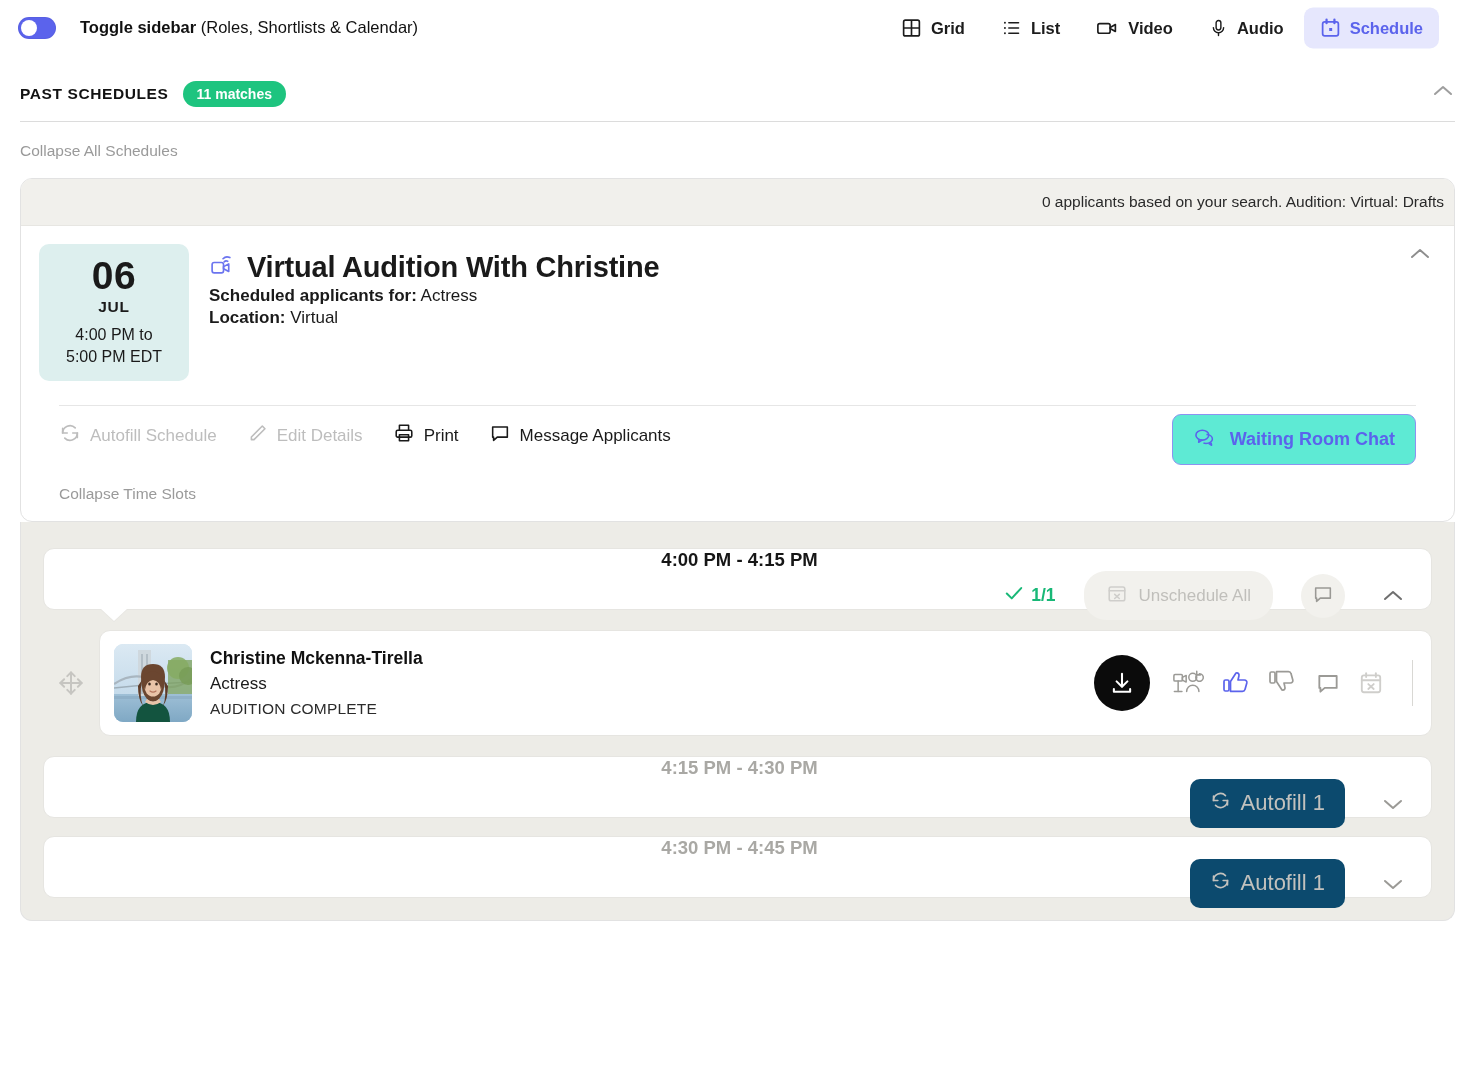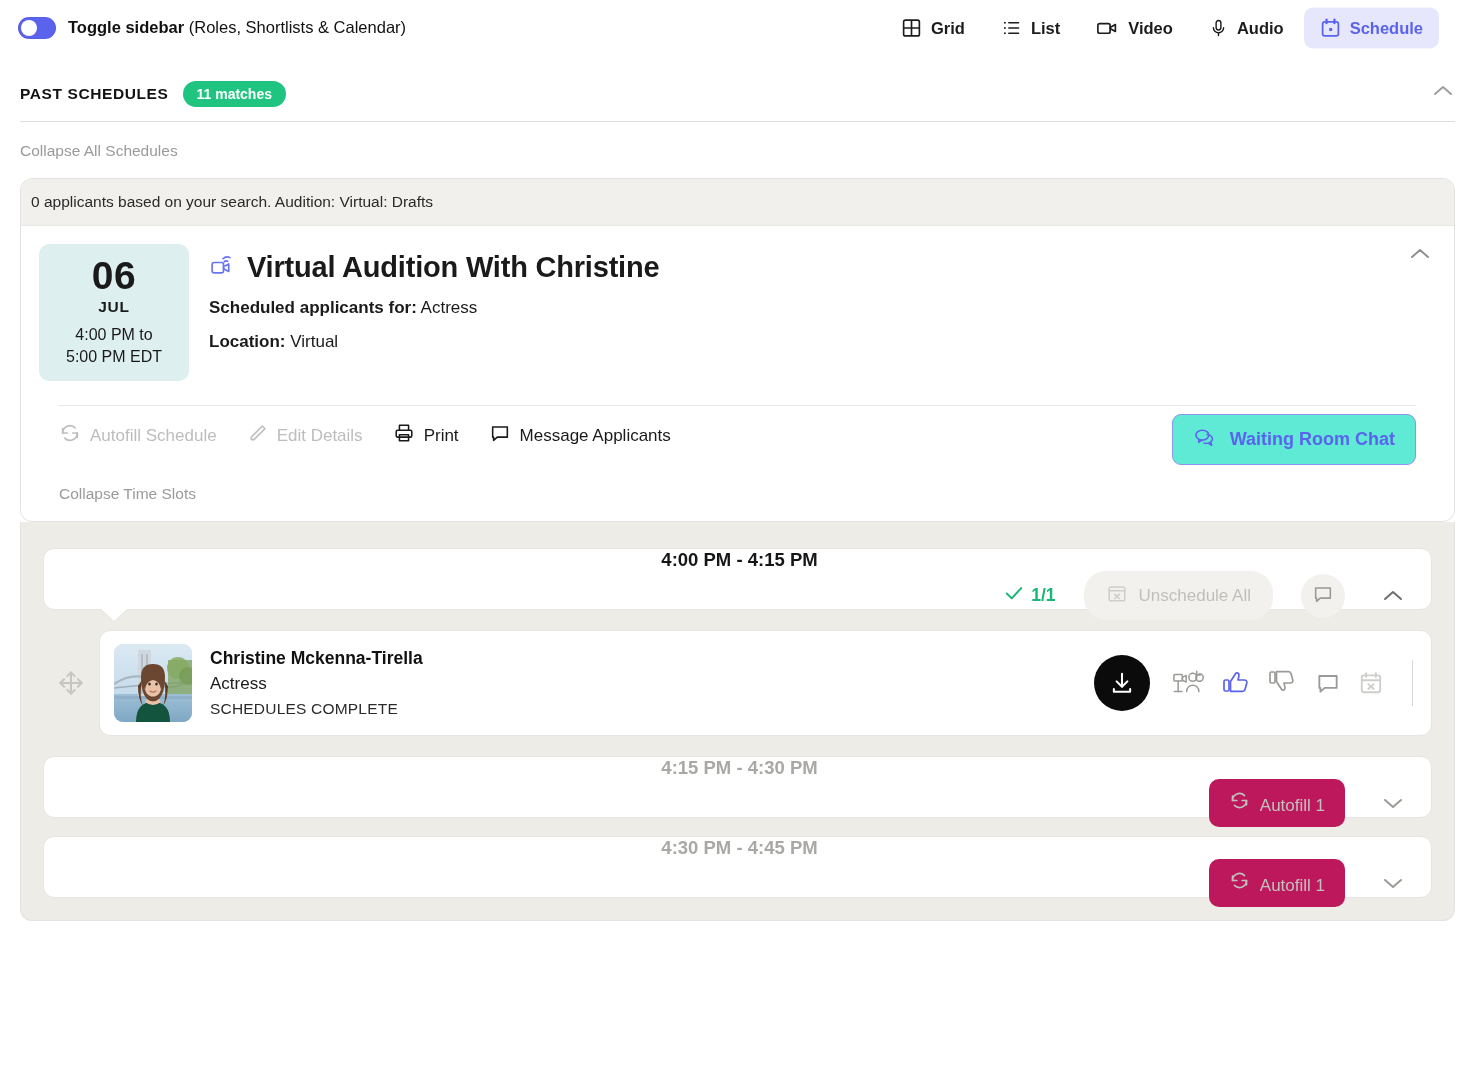--- a/index.html
+++ b/index.html
@@ -12,21 +12,21 @@
   }
 
   
   .topbar {
     height: 55px;
     display: flex;
     align-items: center;
     padding: 0 18px 0 18px;
     position: relative;
   }
-  .toggle-wrap { display: flex; align-items: center; gap: 12px; }
+  .toggle-wrap { display: flex; align-items: center; gap: 24px; }
   .toggle-switch {
     width: 38px; height: 22px; border-radius: 11px;
     background: #5b63ec; position: relative; flex: none;
     box-shadow: inset 0 0 0 1px rgba(0,0,0,.04);
   }
   .toggle-switch::after {
     content: ""; position: absolute; left: 3px; top: 3px;
     width: 16px; height: 16px; border-radius: 50%; background: #fff;
   }
   .toggle-label { font-size: 16.5px; color: #111; }
@@ -74,21 +74,21 @@
   
   .schedule-card {
     margin: 18px 20px 0 20px;
     border: 1px solid #e2e2e2;
     border-radius: 12px;
     overflow: hidden;
     background: #fff;
   }
   .search-banner {
     background: #f1f0ec;
-    text-align: left;
+    text-align: right;
     font-size: 15.5px;
     color: #2a2a2a;
     padding: 14px 10px;
     border-bottom: 1px solid #e7e6e2;
   }
 
   .card-body { padding: 18px 18px 0 18px; position: relative; }
   .card-head { display: flex; gap: 20px; }
 
   .date-box {
@@ -100,21 +100,21 @@
   }
   .date-day { font-size: 39px; font-weight: 700; line-height: 1.05; letter-spacing: .5px; }
   .date-mon { font-size: 15.5px; font-weight: 700; letter-spacing: .8px; margin-top: 1px; }
   .date-time { font-size: 16px; margin-top: 8px; line-height: 1.35; color: #1a1a1a; }
 
   .head-info { padding-top: 6px; }
   .head-title {
     display: flex; align-items: center; gap: 11px;
     font-size: 29px; font-weight: 700; letter-spacing: -.2px;
   }
-  .meta-line { font-size: 17px; margin-top: 14px; color: #1a1a1a; }
+  .meta-line { font-size: 17px; margin-top: 2px; color: #1a1a1a; }
   .meta-line:first-of-type { margin-top: 18px; }
   .meta-line b { font-weight: 700; }
 
   .card-collapse {
     position: absolute; right: 22px; top: 20px; cursor: pointer;
   }
 
   .actions-row {
     margin: 24px 20px 0 20px;
     border-top: 1px solid #e6e6e6;
@@ -235,24 +235,24 @@
   }
   .dl-circle {
     width: 56px; height: 56px; border-radius: 50%;
     background: #0b0b0b; display: flex; align-items: center; justify-content: center;
     cursor: pointer; margin-right: 6px;
   }
   .icon-act { cursor: pointer; display: flex; }
   .vsep { width: 1px; height: 46px; background: #d9d8d4; margin-left: 12px; }
 
   .autofill-pill {
-    display: flex; align-items: flex-end; gap: 10px;
-    background: #be185d; color: #c2c1bd;
+    display: flex; align-items: flex-start; gap: 10px;
+    background: #0c4a6e; color: #c2c1bd;
     border-radius: 10px; padding: 11px 20px;
-    font-size: 17px; cursor: default;
+    font-size: 22px; cursor: default;
   }
 </style>
 </head>
 <body>
 
 <div class="topbar">
   <div class="toggle-wrap">
     <div class="toggle-switch"></div>
     <div class="toggle-label">
       <b>Toggle sidebar</b><span> (Roles, Shortlists &amp; Calendar)</span>
@@ -514,21 +514,21 @@
             <path d="M50 36 q3 16 -1 26 q5 -7 5 -20z" fill="#5d3b28"></path>
             <ellipse cx="35.5" cy="40" rx="1.3" ry="1.5" fill="#3b2a20"></ellipse>
             <ellipse cx="42.5" cy="40" rx="1.3" ry="1.5" fill="#3b2a20"></ellipse>
             <path d="M36 47 q3 2.2 6 0" stroke="#b3735c" stroke-width="1.2" fill="none" stroke-linecap="round"></path>
             <path d="M33 55 q6 5 12 0 l2 3 q-8 6 -16 0z" fill="#e8c3a8"></path>
           </svg>
         </div>
         <div class="applicant-text">
           <div class="applicant-name">Christine Mckenna-Tirella</div>
           <div class="applicant-role">Actress</div>
-          <div class="applicant-status">SCHEDULES COMPLETE</div>
+          <div class="applicant-status">AUDITION COMPLETE</div>
         </div>
 
         <div class="applicant-actions">
           <div class="dl-circle">
             <svg width="26" height="26" viewBox="0 0 24 24" fill="none" stroke="#fff" stroke-width="1.9" stroke-linecap="round" stroke-linejoin="round">
               <line x1="12" y1="3.5" x2="12" y2="15"></line>
                 <polyline points="7,10.5 12,15.5 17,10.5"></polyline>
                 <path d="M4.5 17.5v2.5h15v-2.5"></path>
             </svg>
           </div>

